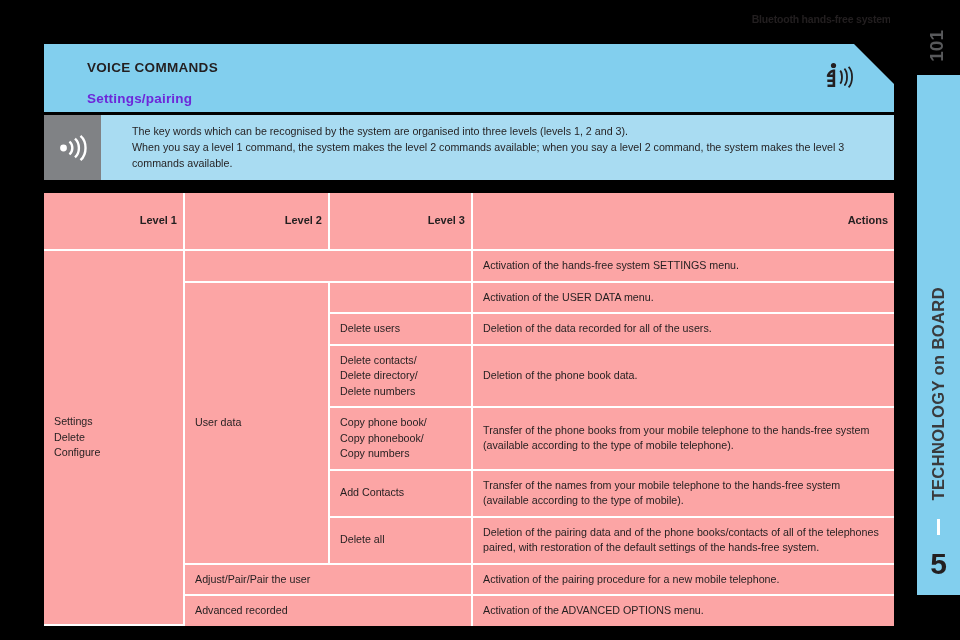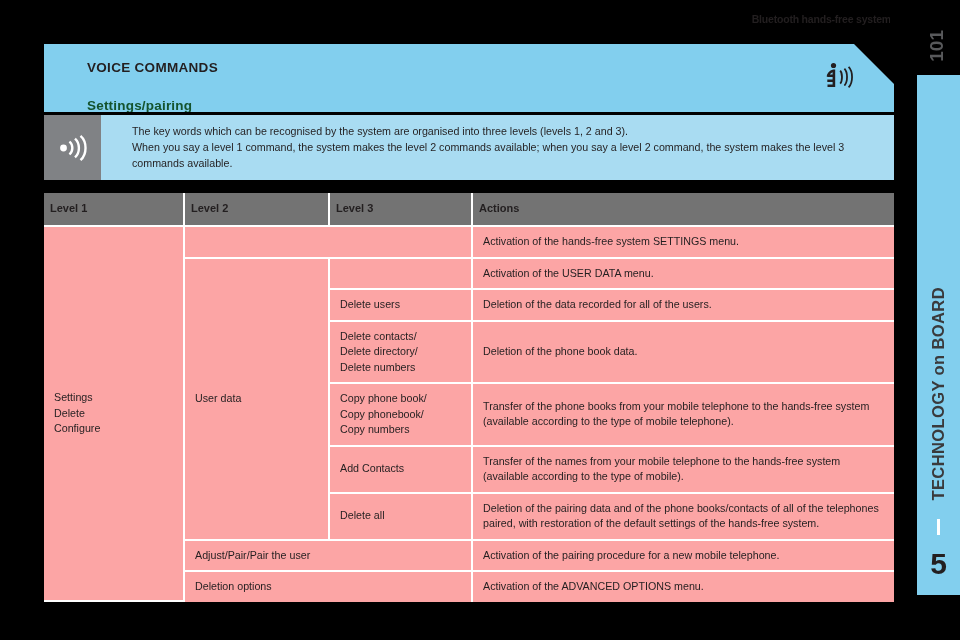--- a/index.html
+++ b/index.html
@@ -126,24 +126,24 @@
     left: 43px;
     top: 16px;
     font-size: 13.5px;
     font-weight: bold;
     color: #231f20;
     letter-spacing: 0.3px;
   }
   #title-banner .t2 {
     position: absolute;
     left: 43px;
-    top: 54px;
+    top: 47px;
     font-size: 13.5px;
     font-weight: bold;
-    color: #14532d;
+    color: #6d28d9;
     letter-spacing: 0.2px;
   }
   #title-banner .voice-icon {
     position: absolute;
     right: 37px;
     top: 17px;
     width: 34px;
     height: 32px;
   }
 
@@ -197,26 +197,26 @@
     border-bottom: 2px solid #ffffff;
     vertical-align: middle;
     padding: 7px 10px 7px 10px;
     font-size: 10.7px;
     font-weight: normal;
     color: #231f20;
     line-height: 15.5px;
     text-align: left;
   }
   table#voice-table thead th {
-    background: #737373;
-    text-align: left;
+    background: #fca5a5;
+    text-align: right;
     font-weight: bold;
     font-size: 11px;
     height: 32px;
-    padding: 0 6px;
+    padding: 12px 6px;
   }
   table#voice-table td:last-child, table#voice-table th:last-child {
     border-right: none;
   }
   table#voice-table tr:last-child td {
     border-bottom: none;
   }
   td.col1 { vertical-align: middle; padding-left: 11px; }
   td.col2 { vertical-align: middle; padding-left: 11px; }
   td.col3 { vertical-align: middle; padding-left: 11px; }
@@ -365,21 +365,21 @@
           <td class="col3">Delete all</td>
           <td class="col4">Deletion of the pairing data and of the phone books/contacts of all of the telephones paired, with restoration of the default settings of the hands-free system.</td>
         </tr>
 
         <tr>
           <td class="col2" colspan="2">Adjust/Pair/Pair the user</td>
           <td class="col4">Activation of the pairing procedure for a new mobile telephone.</td>
         </tr>
 
         <tr>
-          <td class="col2" colspan="2">Deletion options</td>
+          <td class="col2" colspan="2">Advanced recorded</td>
           <td class="col4">Activation of the ADVANCED OPTIONS menu.</td>
         </tr>
       </tbody>
     </table>
 
     <div id="table-bottom-rule"></div>
   </div>
 
 </div>
 

